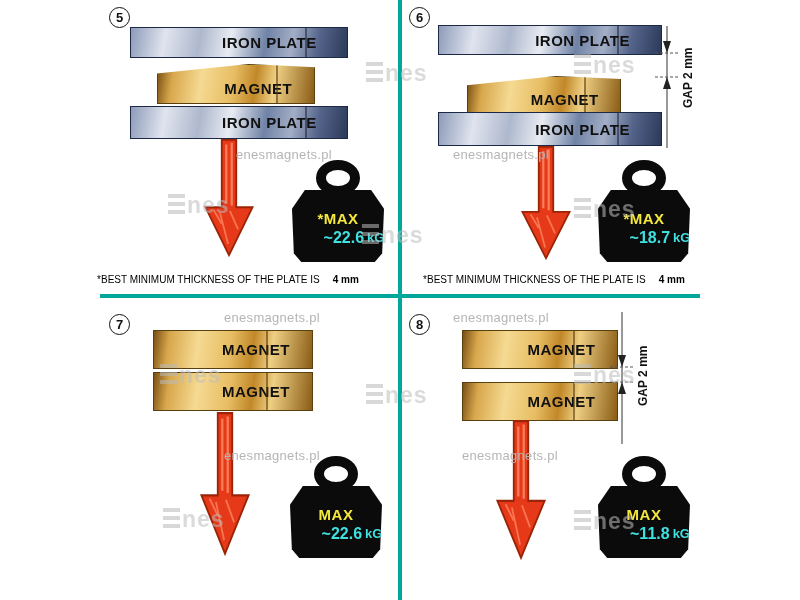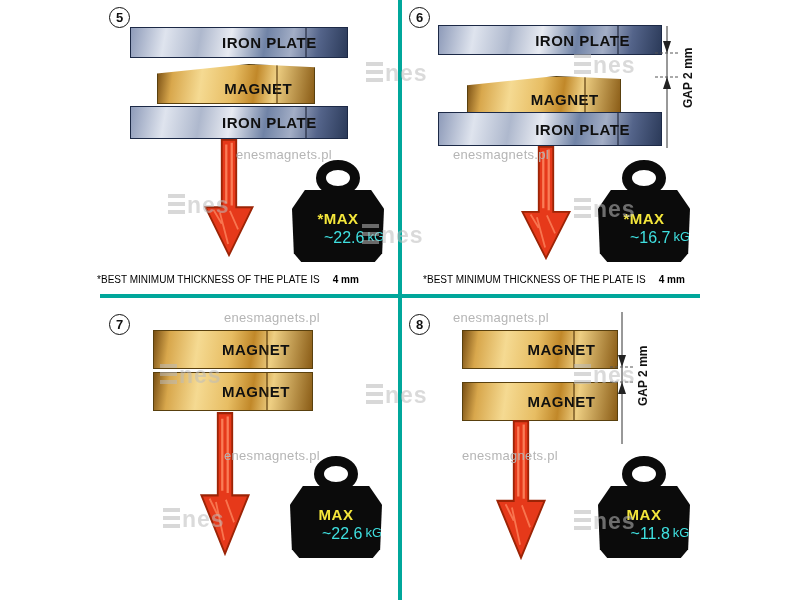--- a/index.html
+++ b/index.html
@@ -25,21 +25,21 @@
 
   .arrow{position:absolute;}
 
   .kettlebell{position:absolute;width:92px;height:102px;}
   .kb-handle{position:absolute;left:50%;transform:translateX(-50%);top:0;width:24px;height:16px;
              border:10px solid #0b0b0b;border-radius:50%;background:#fff;}
   .kb-body{position:absolute;left:0;top:30px;width:92px;height:72px;background:#0b0b0b;
            clip-path:polygon(14% 0,86% 0,100% 26%,98% 88%,90% 100%,10% 100%,2% 88%,0 26%);
            display:flex;flex-direction:column;align-items:center;justify-content:center;gap:2px;padding-top:4px;box-sizing:border-box;}
   .kb-max{color:#f5e73b;font-weight:700;font-size:15px;letter-spacing:.5px;}
-  .kb-val{display:flex;align-items:flex-start;gap:3px;color:#3fe0e0;font-weight:400;margin-left:32px;}
+  .kb-val{display:flex;align-items:center;gap:3px;color:#3fe0e0;font-weight:700;margin-left:32px;}
   .kb-num{font-size:16px;}
   .kb-unit{font-size:13px;}
 
   .footnote{position:absolute;text-align:center;font-size:10px;color:#000;white-space:nowrap;}
   .fn-bold{font-weight:700;margin-left:13px;}
 
   .gap-dim{position:absolute;}
   .gap-label{position:absolute;writing-mode:vertical-rl;transform:rotate(180deg);
              font-size:12px;font-weight:700;color:#111;display:flex;align-items:center;justify-content:center;}
 
@@ -125,21 +125,21 @@
     <path d="M24,1 L40,1 L40,74 L58,74 L32,126 L6,74 L24,74 Z" fill="#e6391a" stroke="#9c2406" stroke-width="2"></path>
     <path d="M29,6 L29,70 M35,4 L35,72" stroke="#ff8f66" stroke-width="2.5" fill="none" opacity=".8"></path>
     <path d="M22,80 L31,114 M33,78 L42,98 M15,77 L24,92" stroke="#ff8f66" stroke-width="2" fill="none" opacity=".7"></path>
   </svg>
 
   <div class="kettlebell" style="left:598px;top:160px;">
     <div class="kb-handle"></div>
     <div class="kb-body">
       <span class="kb-max">*MAX</span>
       <span class="kb-val">
-        <span class="kb-num">~16.7</span>
+        <span class="kb-num">~18.7</span>
         <span class="kb-unit">kG</span>
       </span>
     </div>
   </div>
 
   <div class="footnote" style="left:406px;top:274px;width:296px;">
     <span>*BEST MINIMUM THICKNESS OF THE PLATE IS</span><span class="fn-bold">4 mm</span>
   </div>
 
   <div class="badge" style="left:109px;top:314px;">

